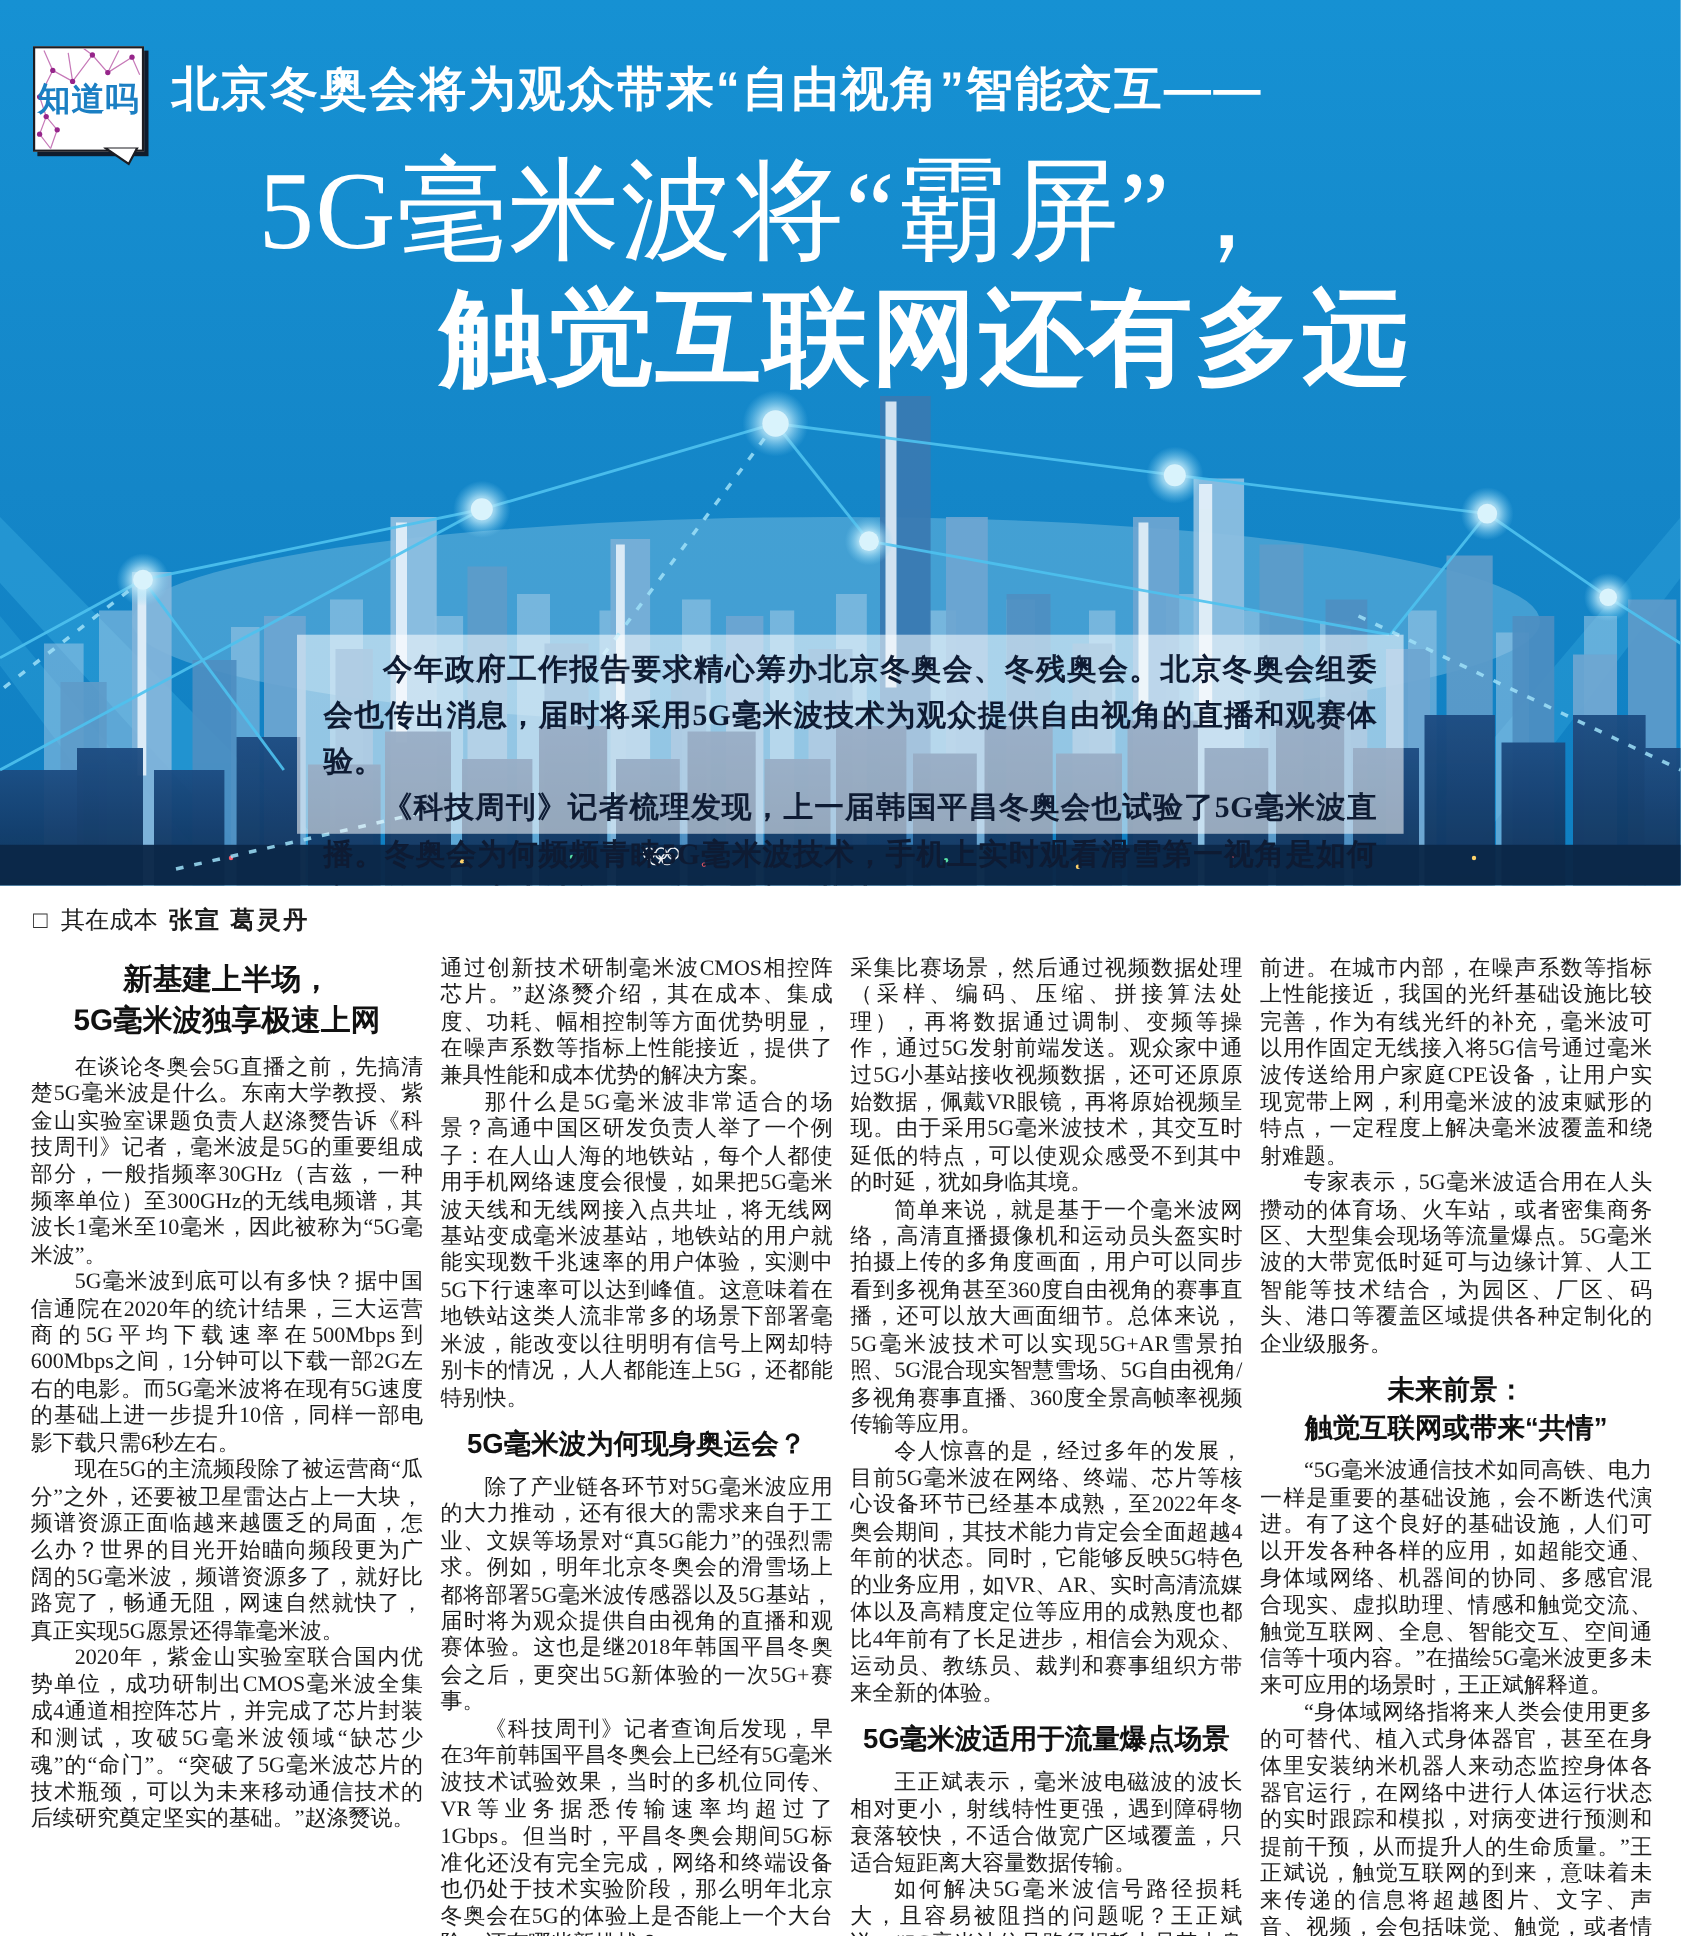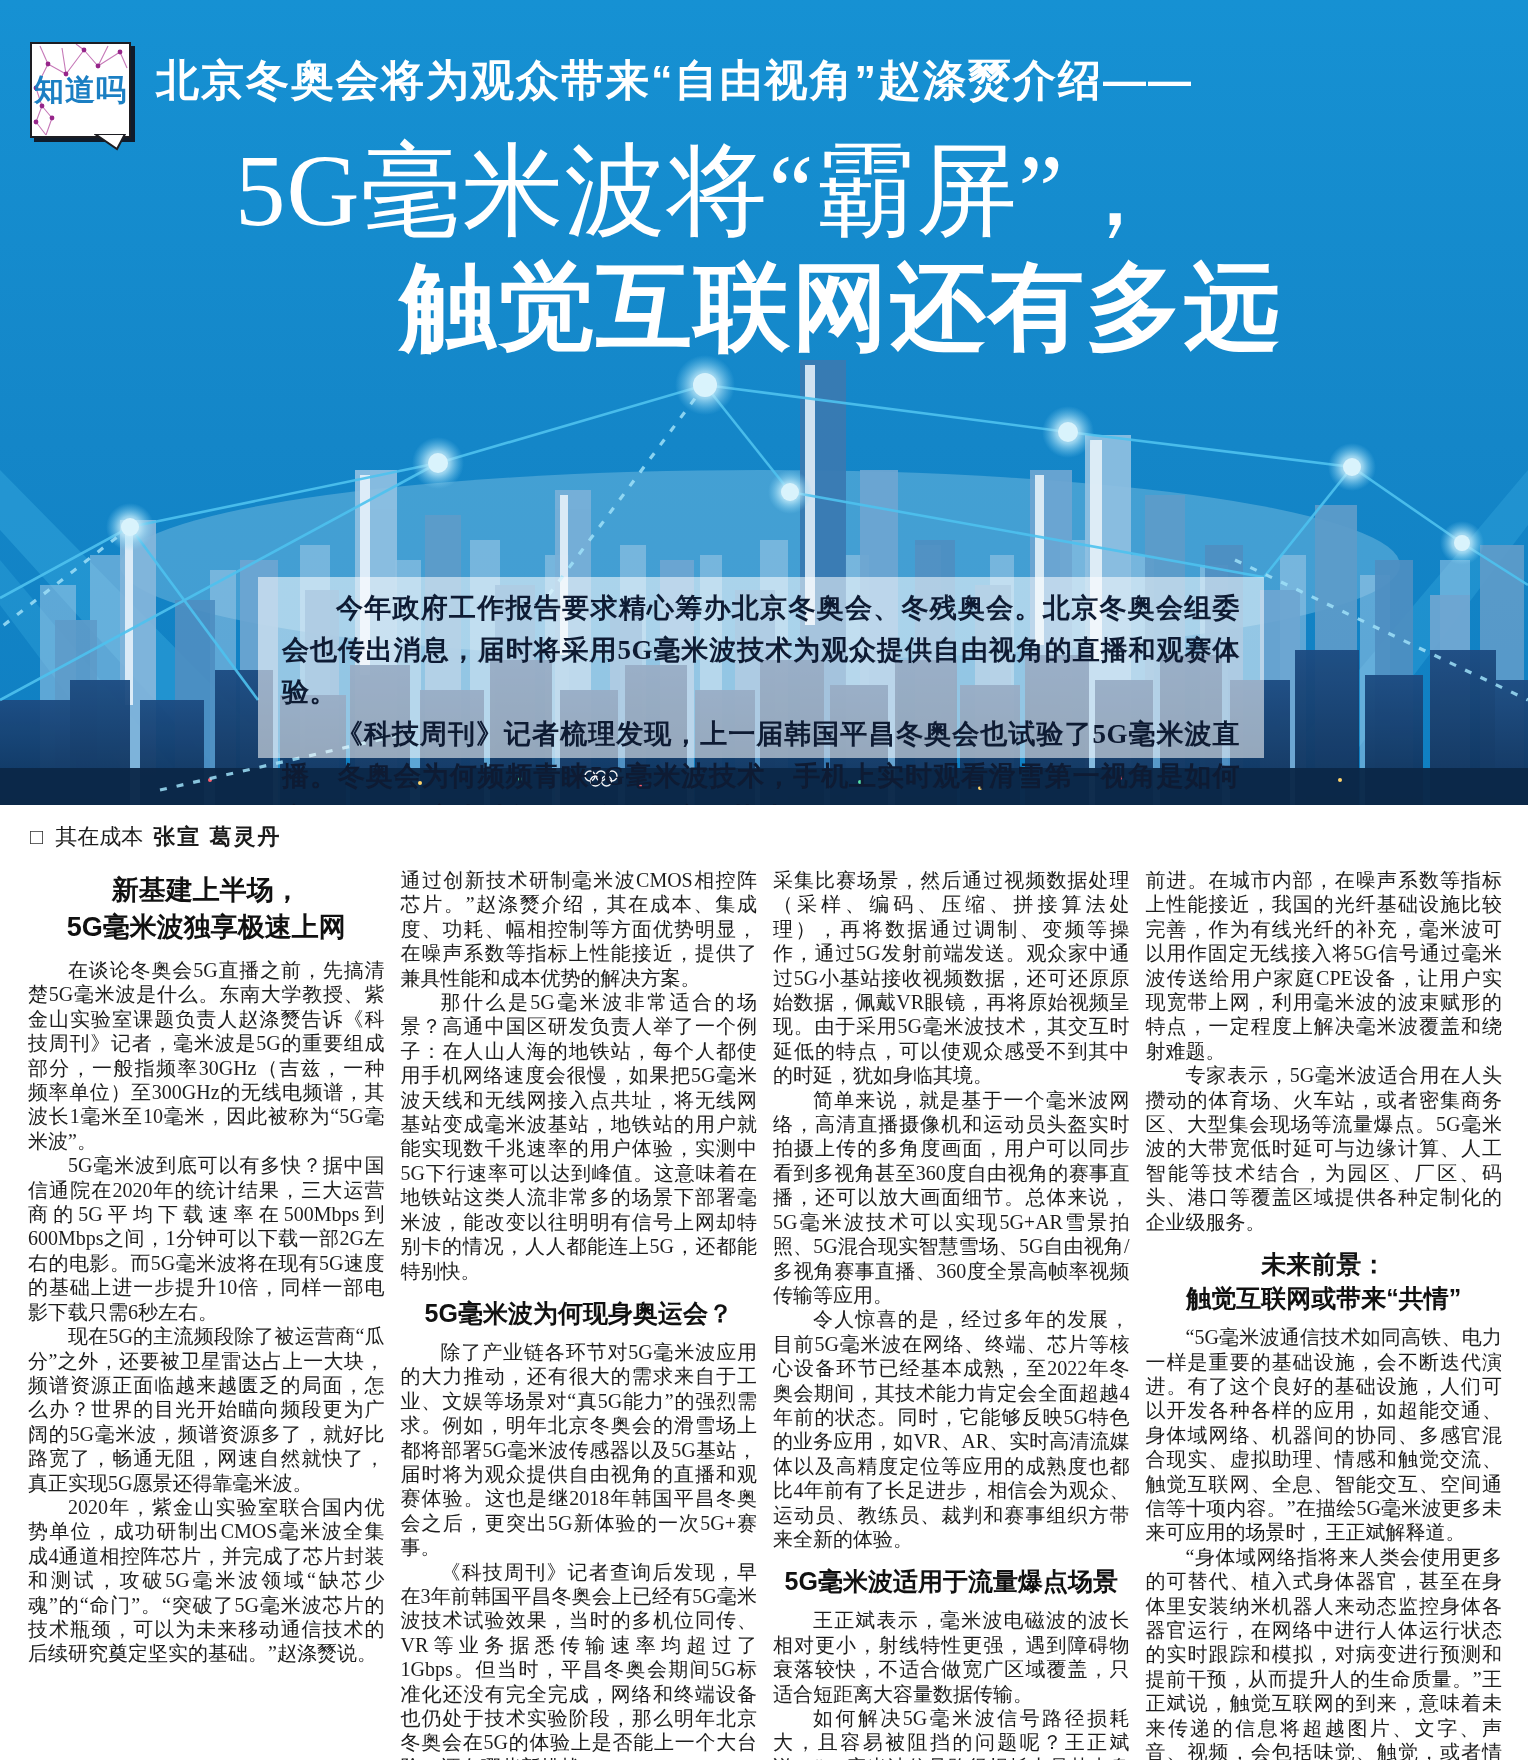--- a/index.html
+++ b/index.html
@@ -23,21 +23,21 @@
           font-family:"Liberation Sans","DejaVu Sans",sans-serif;font-weight:bold;
           font-size:43px;letter-spacing:2px;white-space:nowrap;}
 
   .title-l1{position:absolute;left:235px;top:124px;z-index:4;color:#ffffff;font-weight:400;
             font-size:101px;letter-spacing:1px;white-space:nowrap;
             font-family:"Liberation Serif","DejaVu Serif",serif;}
   .title-l2{position:absolute;left:400px;top:244px;z-index:4;color:#ffffff;font-weight:900;
             font-size:96px;letter-spacing:2px;white-space:nowrap;
             font-family:"Liberation Serif","DejaVu Serif",serif;}
 
-  .intro{position:absolute;left:258px;top:577px;width:1006px;height:181px;z-index:3;
+  .intro{position:absolute;left:270px;top:577px;width:1006px;height:181px;z-index:3;
          background:rgba(255,255,255,.55);box-sizing:border-box;padding:10px 24px 0 24px;}
   .intro p{margin:0;text-indent:2em;text-align:justify;
            font-size:27px;font-weight:bold;color:#0e1b33;line-height:42px;letter-spacing:.5px;}
 
   
   .byline{padding:17px 0 0 30px;height:40px;color:#1c1c1c;
           font-family:"Liberation Sans","DejaVu Sans",sans-serif;font-size:22px;}
   .byline-marker{margin-right:12px;color:#333;}
   .byline-prefix{margin-right:10px;}
   .byline-authors{font-weight:bold;letter-spacing:2px;}
@@ -241,21 +241,21 @@
             <circle cx="4" cy="78" r="2.4"></circle>
             <circle cx="20" cy="74" r="2.4"></circle>
         </g>
       </svg>
       <span class="badge-text">知道吗</span>
       <svg class="badge-tail" viewBox="0 0 34 17" aria-hidden="true">
         <polygon points="1,0 31,0 23,15" fill="#ffffff" stroke="#1d1d22" stroke-width="2"></polygon>
       </svg>
     </div>
 
-    <div class="kicker">北京冬奥会将为观众带来“自由视角”赵涤燹介绍——</div>
+    <div class="kicker">北京冬奥会将为观众带来“自由视角”智能交互——</div>
     <div class="title-l1">5G毫米波将“霸屏”，</div>
     <div class="title-l2">触觉互联网还有多远</div>
 
     <div class="intro">
       <p>今年政府工作报告要求精心筹办北京冬奥会、冬残奥会。北京冬奥会组委会也传出消息，届时将采用5G毫米波技术为观众提供自由视角的直播和观赛体验。</p>
       <p>《科技周刊》记者梳理发现，上一届韩国平昌冬奥会也试验了5G毫米波直播。冬奥会为何频频青睐5G毫米波技术，手机上实时观看滑雪第一视角是如何实现的？5G毫米波能在更多场景实现落地吗？</p>
     </div>
   </header>
 
   <div class="byline">

